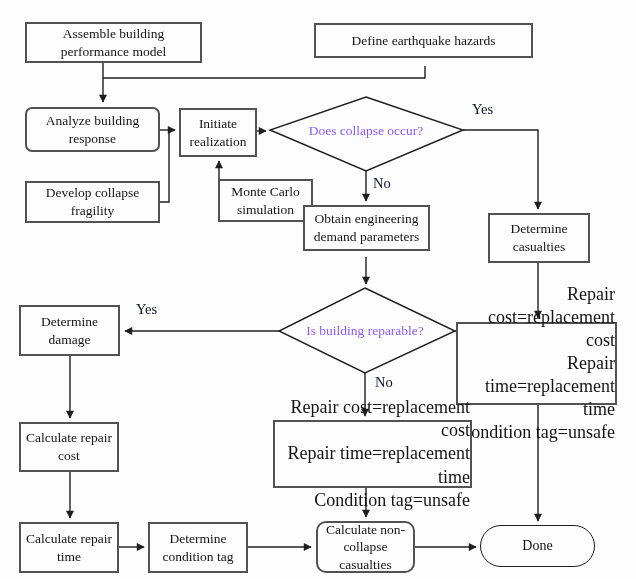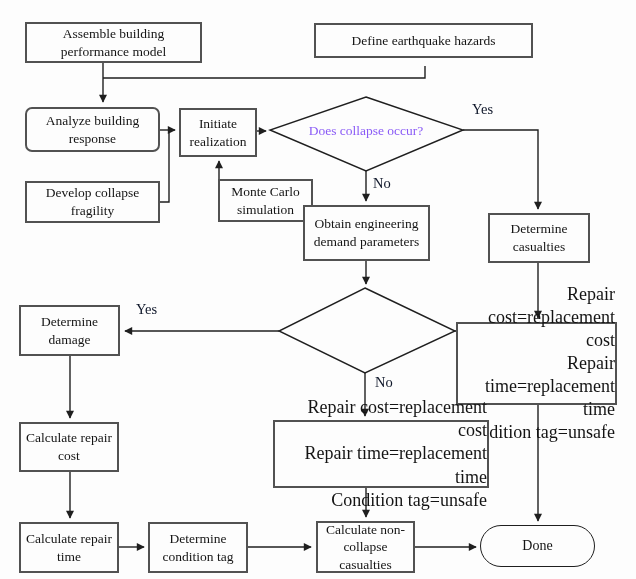--- a/index.html
+++ b/index.html
@@ -82,56 +82,57 @@
 
   <div class="node rect" style="left:25px;top:181px;width:135px;height:42px;">Develop collapse
 fragility</div>
 
   <div class="node rect" style="left:179px;top:108px;width:78px;height:49px;">Initiate
 realization</div>
 
   <div class="node rect" style="left:179px;top:179px;width:95px;height:43px;margin-left:39px;">Monte Carlo
 simulation</div>
 
-  <div class="node rect" style="left:303px;top:205px;width:127px;height:56px;">Obtain engineering
+  <div class="node rect" style="left:303px;top:205px;width:127px;height:46px;">Obtain engineering
 demand parameters</div>
 
   <div class="node rect" style="left:488px;top:213px;width:102px;height:50px;">Determine
 casualties</div>
 
   <div class="node rect" style="left:19px;top:305px;width:101px;height:51px;">Determine
 damage</div>
 
   <div class="node rect multiline" style="left:456px;top:322px;width:161px;height:83px;">Repair cost=replacement
 cost
 Repair time=replacement
 time
 Condition tag=unsafe</div>
 
-  <div class="node rect multiline" style="left:273px;top:420px;width:216px;height:68px;">Repair cost=replacement cost
+  <div class="node rect multiline" style="left:273px;top:420px;width:199px;height:68px;">Repair cost=replacement cost
 Repair time=replacement time
 Condition tag=unsafe</div>
 
   <div class="node rect" style="left:19px;top:422px;width:100px;height:50px;">Calculate repair
 cost</div>
 
   <div class="node rect" style="left:19px;top:522px;width:100px;height:51px;">Calculate repair
 time</div>
 
   <div class="node rect" style="left:148px;top:522px;width:100px;height:51px;">Determine
 condition tag</div>
 
-  <div class="node rect" style="left:316px;top:521px;width:99px;height:52px;">Calculate non-
+  <div class="node rect" style="left:316px;top:521px;width:99px;height:52px;border-radius:10px;">Calculate non-
 collapse
 casualties</div>
 
   <div class="node stadium" style="left:480px;top:525px;width:115px;height:42px;">Done</div>
 
   <div class="dlabel" style="left:276px;top:116px;width:180px;height:30px;">Does collapse occur?</div>
 
+  <div class="dlabel" style="left:281px;top:317px;width:168px;height:28px;">Is building reparable?</div>
 
   <div class="branch" style="left:472px;top:101px;">Yes</div>
 
   <div class="branch" style="left:373px;top:175px;">No</div>
 
   <div class="branch" style="left:136px;top:301px;">Yes</div>
 
   <div class="branch" style="left:375px;top:374px;">No</div>
 
 </div>

